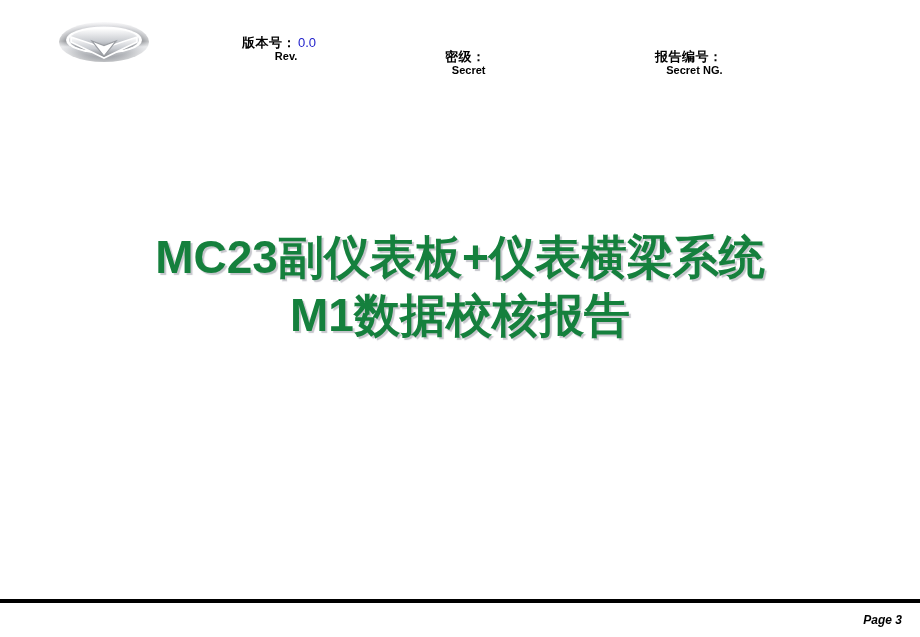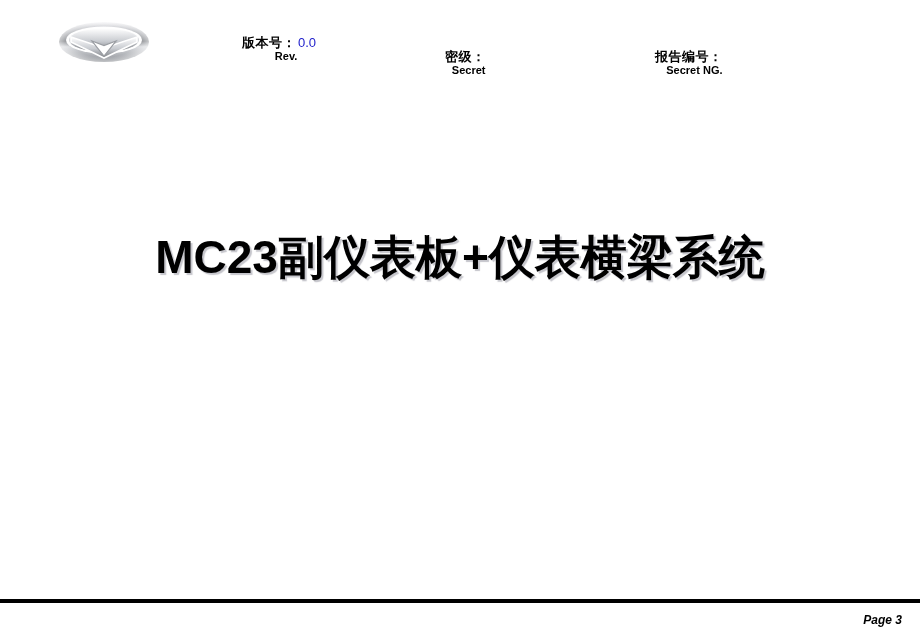--- a/index.html
+++ b/index.html
@@ -76,21 +76,21 @@
   .title-block {
     position: absolute;
     left: 0;
     top: 228px;
     width: 920px;
     text-align: center;
   }
   .title-line {
     font-size: 46px;
     font-weight: bold;
-    color: #000000;
+    color: #15803d;
     line-height: 58px;
     letter-spacing: 0px;
     text-shadow: 2px 2px 1px rgba(150,150,160,0.55);
     white-space: nowrap;
   }
 
   
   .footer-rule {
     position: absolute;
     left: 0;
@@ -157,18 +157,19 @@
 
     <div class="meta-field field-report">
       <span class="meta-cn">报告编号：</span>
       <span class="meta-en">Secret NG.</span>
     </div>
 
   </div>
 
   <div class="title-block">
     <div class="title-line">MC23副仪表板+仪表横梁系统</div>
+    <div class="title-line">M1数据校核报告</div>
   </div>
 
   <div class="footer-rule"></div>
   <div class="page-number">Page 3</div>
 
 </div>
 
 </body></html>

